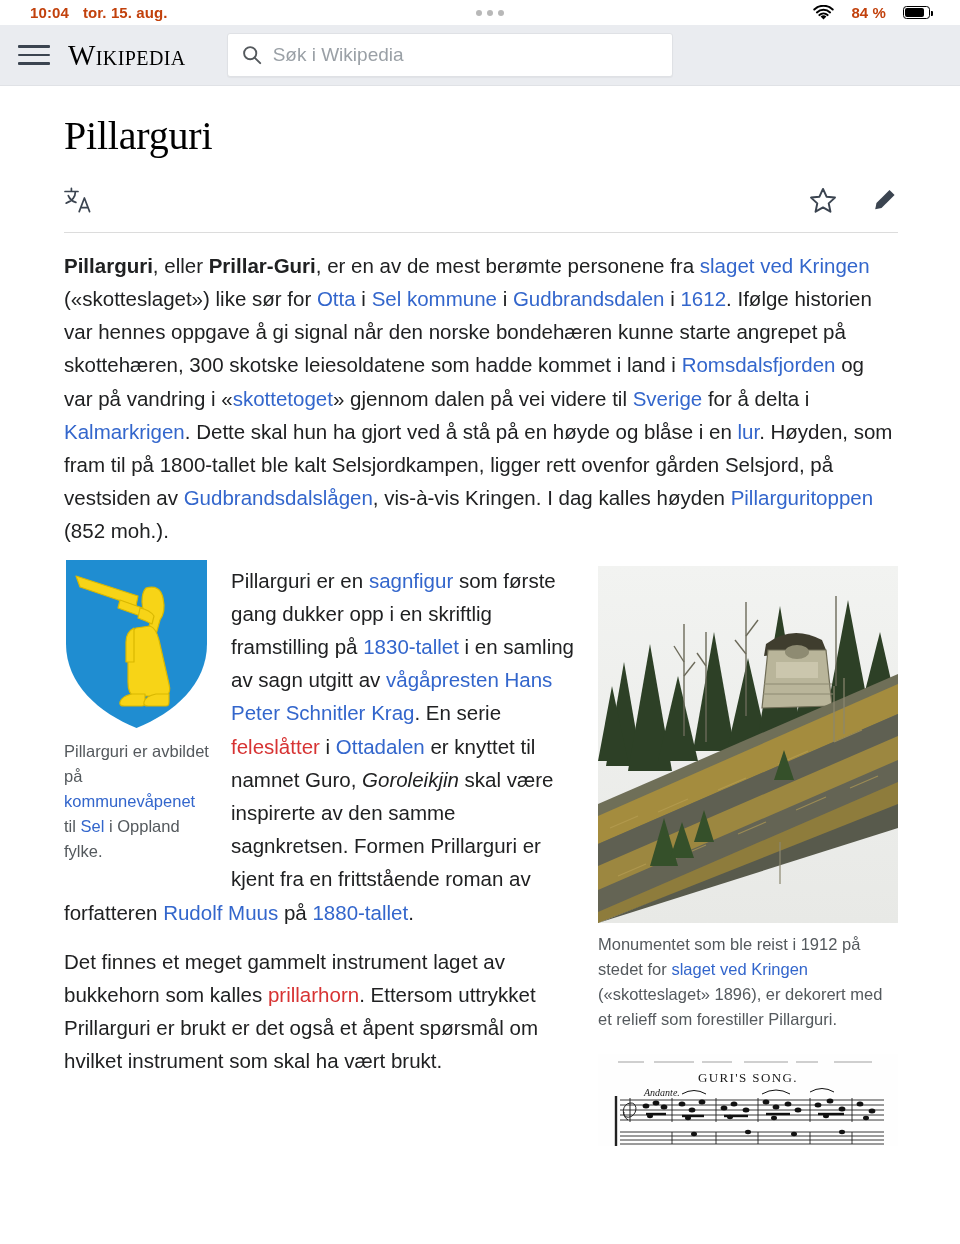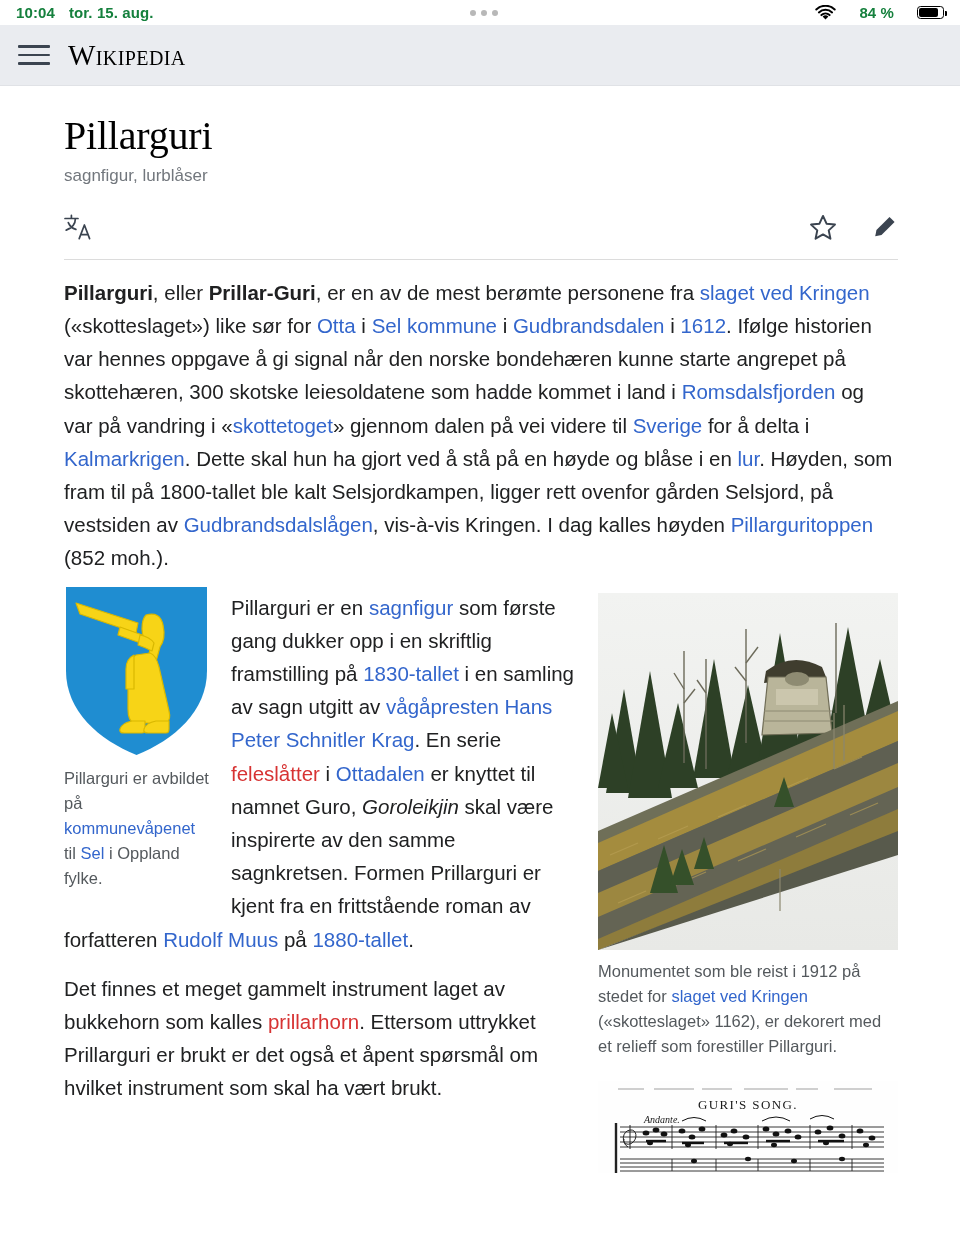--- a/index.html
+++ b/index.html
@@ -9,29 +9,29 @@
     font-family: "Liberation Sans", sans-serif;
     overflow: hidden;
   }
   body { position: relative; }
 
   
   .statusbar {
     height: 25px; width: 100%;
     background: #ffffff;
     display: flex; align-items: center;
-    padding: 0 16px;
-    font-size: 15px; font-weight: 600; color: #15803d;
+    padding: 0 30px;
+    font-size: 15px; font-weight: 600; color: #c2410c;
     letter-spacing: .1px;
     border-radius: 11px;
   }
   .sb-left { display: flex; align-items: baseline; gap: 14px; }
   .sb-center { flex: 1; display: flex; justify-content: center; align-items: center; gap: 5px; }
   .sb-dot { width: 6px; height: 6px; border-radius: 50%; background: #b8b8b8; }
-  .sb-right { display: flex; align-items: center; gap: 23px; }
+  .sb-right { display: flex; align-items: center; gap: 17px; }
   .wifi-ico { display: block; }
   .batt {
     width: 27px; height: 13px; border: 1.6px solid #000; border-radius: 3.5px;
     position: relative; display: flex; align-items: center; padding: 1.3px;
   }
   .batt::after {
     content: ""; position: absolute; right: -4px; top: 4px;
     width: 2px; height: 5px; background: #000; border-radius: 0 1px 1px 0;
   }
   .batt-fill { height: 100%; background: #000; border-radius: 2px; width: 84%; }
@@ -168,26 +168,32 @@
   </div>
 </div>
 
 <div class="wikihead">
   <div class="hamburger">
     <span></span>
       <span></span>
       <span></span>
   </div>
   <div class="wordmark">Wikipedia</div>
+  <div class="searchbox">
+    <svg width="20" height="20" viewBox="0 0 20 20">
+      <circle cx="8.2" cy="8.2" r="6.1" stroke="#54595d" stroke-width="1.9" fill="none"></circle>
+      <line x1="12.8" y1="12.8" x2="18.2" y2="18.2" stroke="#54595d" stroke-width="1.9" stroke-linecap="round"></line>
+    </svg>
+    <span class="search-ph">Søk i Wikipedia</span>
+  </div>
 </div>
 
 <div class="article">
 
   <h1 class="title">Pillarguri</h1>
-  <div class="subtitle">sagnfigur, lurblåser</div>
 
   <div class="actionbar">
     <svg class="icon-btn" width="30" height="27" viewBox="0 0 30 27">
       <path d="M1 4.5h13M7.4 1.4v3.1M11.4 4.5c0 5.1-3.6 9.6-9.2 11.6M4.3 8.6c1.3 3.2 4 5.7 7.6 6.8" stroke="#3b4450" stroke-width="1.7" fill="none" stroke-linecap="round"></path>
       <path d="M15.2 24.6 20.4 11l5.2 13.6M17.2 20.6h6.6" stroke="#3b4450" stroke-width="1.7" fill="none" stroke-linecap="round" stroke-linejoin="round"></path>
     </svg>
     <div class="act-right">
       <svg class="icon-btn" width="28" height="27" viewBox="0 0 24 23">
         <path d="M12 1.6l3.05 6.6 7.2.82-5.35 4.93 1.46 7.12L12 17.4l-6.36 3.67L7.1 13.95 1.75 9.02l7.2-.82z" fill="none" stroke="#3b4450" stroke-width="1.7" stroke-linejoin="round"></path>
       </svg>
@@ -265,21 +271,21 @@
           <polygon points="96,276 106,244 116,276"></polygon>
           <polygon points="176,214 186,184 196,214"></polygon>
         </g>
         <g stroke="#8b8770" stroke-width="1.2" fill="none">
           <path d="M236 176 V120"></path>
             <path d="M246 168 V112"></path>
           <path d="M182 318 V276"></path>
         </g>
       </svg>
     </div>
-    <div class="cap"><span>Monumentet som ble reist i 1912 på stedet for </span><a class="lk" href="#">slaget ved Kringen</a><span> («skotteslaget» 1162), er dekorert med et relieff som forestiller Pillarguri.</span></div>
+    <div class="cap"><span>Monumentet som ble reist i 1912 på stedet for </span><a class="lk" href="#">slaget ved Kringen</a><span> («skotteslaget» 1896), er dekorert med et relieff som forestiller Pillarguri.</span></div>
 
     <div class="sheet">
       <svg width="300" height="92" viewBox="0 0 300 92">
         <g stroke="#555" stroke-width="1" opacity=".55">
           <path d="M20 8 h26"></path>
             <path d="M56 8 h40"></path>
             <path d="M104 8 h30"></path>
             <path d="M146 8 h44"></path>
             <path d="M198 8 h22"></path>
             <path d="M236 8 h38"></path>

